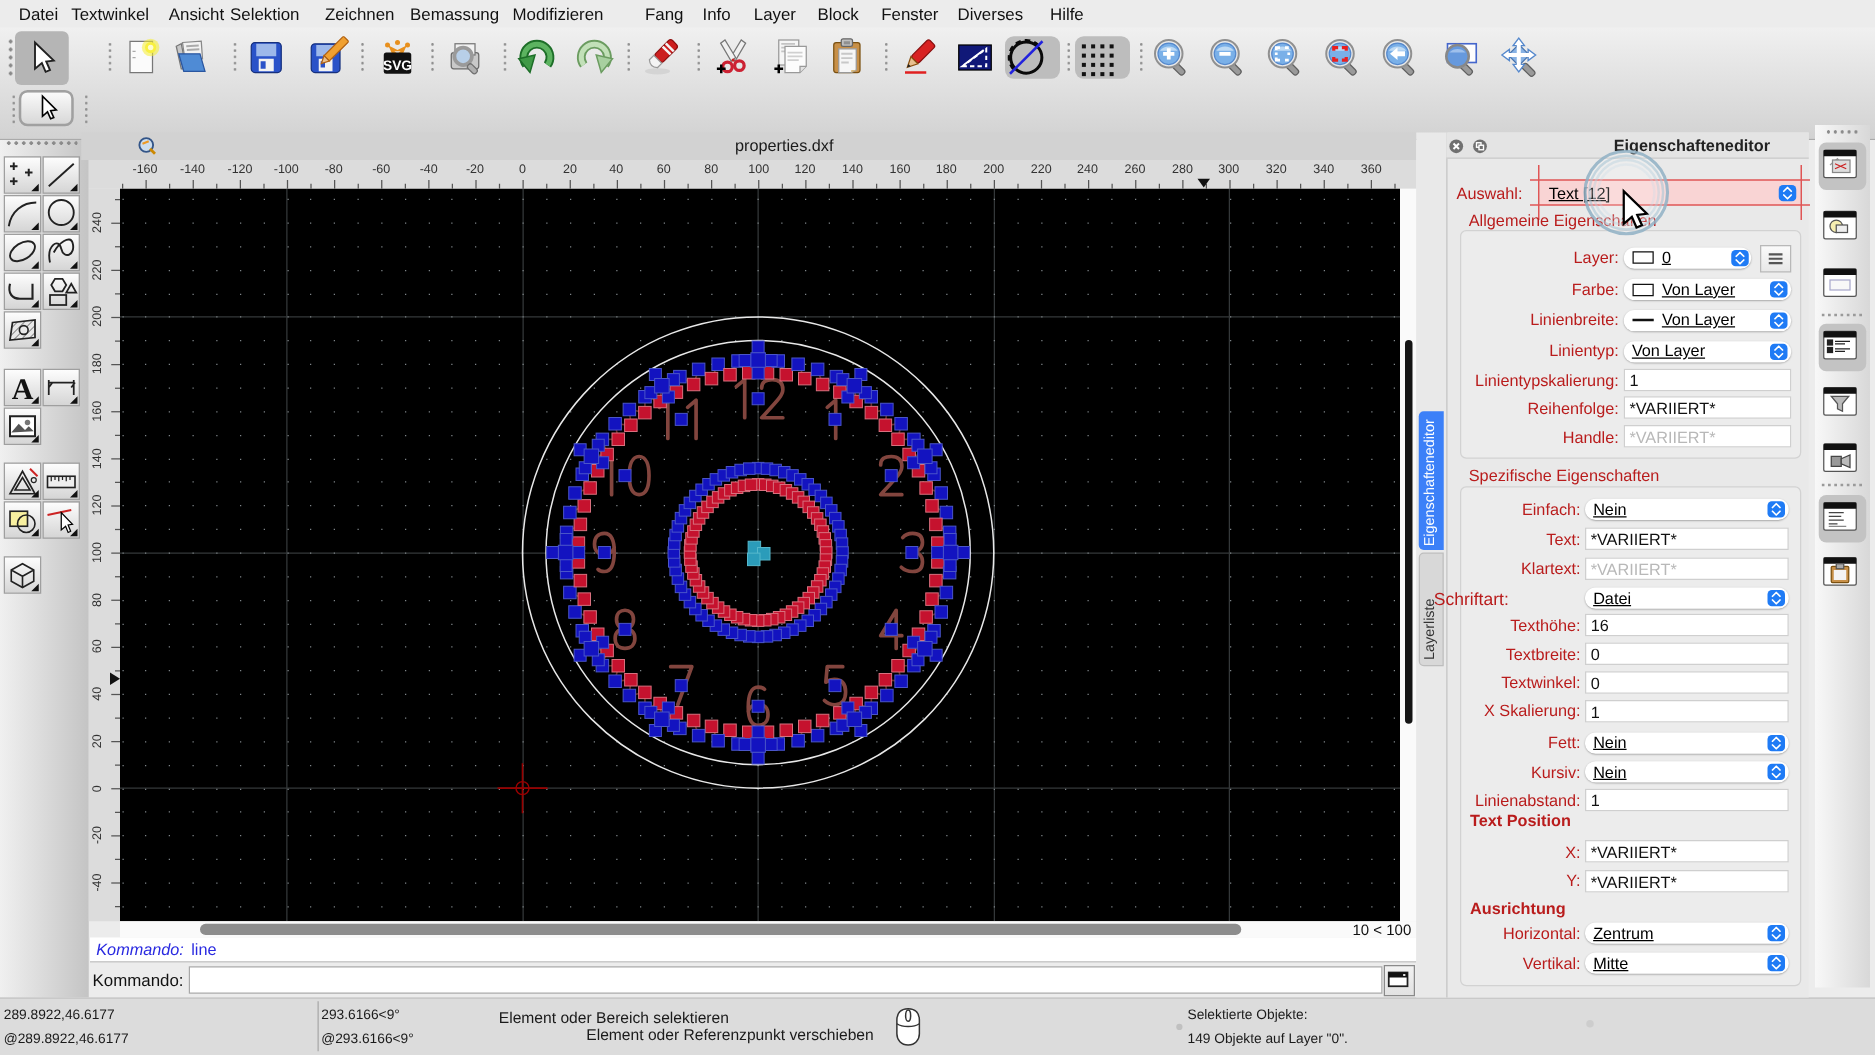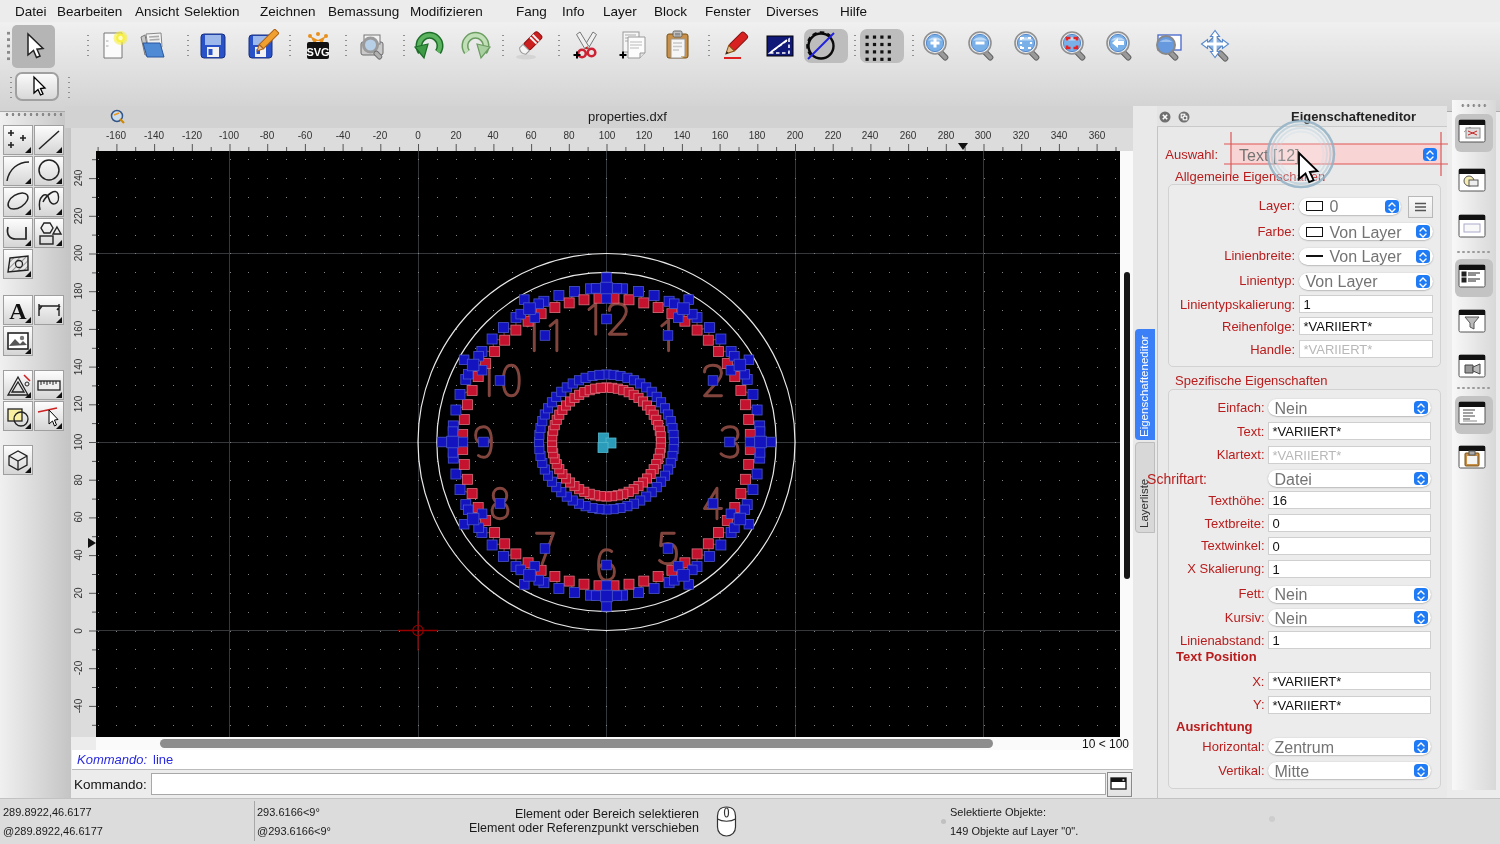--- a/index.html
+++ b/index.html
@@ -34,28 +34,28 @@
 #bluetab{left:1135px;top:329px;width:20px;height:111px;background:#3c80f8;border-radius:4px 0 0 4px;}
 #graytab{left:1135px;top:442px;width:20px;height:91px;background:#d8d8d8;border:1px solid #bdbdbd;border-radius:4px 0 0 4px;}
 .vtext{position:absolute;transform:rotate(-90deg);transform-origin:0 0;white-space:nowrap;font-size:11.5px;}
 #panel{left:1157px;top:106px;width:290px;height:692px;background:#e9e9e9;border-left:1px solid #c4c4c4;}
 #phead{left:1157px;top:106px;width:290px;height:21px;background:#e4e4e4;border-bottom:1px solid #c9c9c9;}
 .plabel{position:absolute;font-size:13px;color:#b91c1c;text-align:right;}
 .combo{position:absolute;background:#fff;border-radius:8.5px;height:17px;box-shadow:0 0.5px 1.5px rgba(0,0,0,0.35);}
 .ledit{position:absolute;background:#fff;border:1px solid #cfcfcf;height:18px;font-size:13px;color:#111;padding-left:4px;}
 .spinner{position:absolute;width:14px;height:13px;background:#1f7bf5;border-radius:3.5px;}
 .gbox{position:absolute;background:#ececec;border:1px solid #d2d2d2;border-radius:5px;}
-.ctext{position:absolute;font-size:16px;color:#737373;}
+.ctext{position:absolute;font-size:13px;color:#000000;text-decoration:underline;}
 #dockstrip{left:1452px;top:100px;width:44px;height:690px;background:linear-gradient(90deg,#f8f8f8,#d8d8d8);}
 .dbtn{position:absolute;left:1455px;width:38px;height:38px;}
 .dpressed{background:#c3c3c3;border-radius:6px;}
 </style></head><body>
 <div class="abs" id="menubar">
     <span style="left:15px">Datei</span>
-    <span style="left:57px">Bearbeiten</span>
+    <span style="left:57px">Textwinkel</span>
     <span style="left:135px">Ansicht</span>
     <span style="left:184px">Selektion</span>
     <span style="left:260px">Zeichnen</span>
     <span style="left:328px">Bemassung</span>
     <span style="left:410px">Modifizieren</span>
     <span style="left:516px">Fang</span>
     <span style="left:562px">Info</span>
     <span style="left:603px">Layer</span>
     <span style="left:654px">Block</span>
     <span style="left:705px">Fenster</span>
@@ -2607,21 +2607,21 @@
         <rect x="3" y="5" width="15" height="4" fill="#111"></rect>
         <rect x="14.5" y="6.3" width="1.8" height="1.4" fill="#fff"></rect>
       </svg></div>
   </div>
 <div class="abs" id="statusbar">
 <div style="left:3px;top:7px">289.8922,46.6177</div>
 <div style="left:3px;top:26px">@289.8922,46.6177</div>
 <div style="left:254px;top:2px;width:1px;height:40px;background:#a8a8a8"></div>
 <div style="left:257px;top:7px">293.6166&lt;9°</div>
 <div style="left:257px;top:26px">@293.6166&lt;9°</div>
-<div style="left:399px;top:8px;width:300px;text-align:right;font-size:12.5px">Element oder Bereich selektieren</div>
+<div style="left:399px;top:8px;width:300px;text-align:left;font-size:12.5px">Element oder Bereich selektieren</div>
 <div style="left:399px;top:22px;width:300px;text-align:right;font-size:12.5px">Element oder Referenzpunkt verschieben</div>
 <svg style="position:absolute;left:716px;top:7px" width="21" height="31" viewBox="0 0 21 31">
       <path d="M10.5 1 C4 1 1.5 5 1.5 10 L1.5 21 C1.5 26 5 30 10.5 30 C16 30 19.5 26 19.5 21 L19.5 10 C19.5 5 17 1 10.5 1 Z" fill="#fff" stroke="#333" stroke-width="1.2"></path>
       <path d="M1.5 13 C6 16 15 16 19.5 13" fill="none" stroke="#333" stroke-width="1.2"></path>
       <ellipse cx="10.5" cy="6.5" rx="2" ry="4.5" fill="#fff" stroke="#333" stroke-width="1.2"></ellipse>
     </svg>
 <div style="left:941px;top:20px;width:5px;height:5px;border-radius:50%;background:#c0c0c0"></div>
 <div style="left:950px;top:7px">Selektierte Objekte:</div>
 <div style="left:950px;top:26px">149 Objekte auf Layer "0".</div>
 </div>

